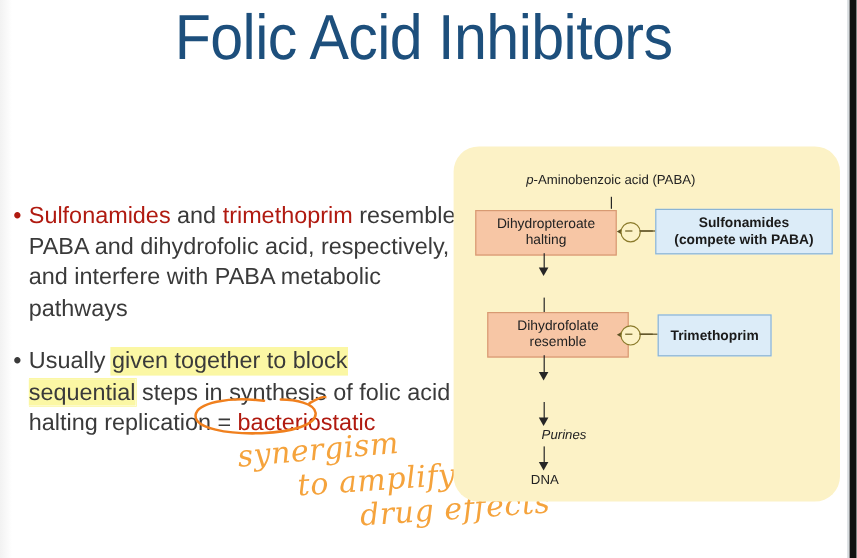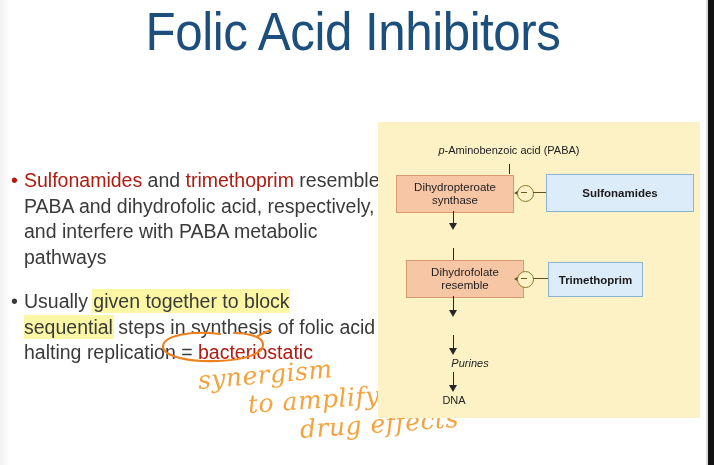--- a/index.html
+++ b/index.html
@@ -109,20 +109,21 @@
   #hw-3 { left: 300px; top: 415px; transform: rotate(-4deg); }
 
   
   #diagram {
     position: absolute;
     left: 378px;
     top: 122px;
     width: 322px;
     height: 296px;
     background: #fcf2c6;
+    border-radius: 21px;
   }
   .node-label {
     position: absolute;
     text-align: center;
     color: #222222;
     font-size: 11px;
     line-height: 13px;
     white-space: nowrap;
   }
   .arrow-v {
@@ -224,32 +225,33 @@
 
   <div id="diagram">
 
     <div class="node-label" style="left:36px; top:22px; width:190px;"><span class="ital">p</span><span>-Aminobenzoic acid (PABA)</span></div>
 
     <div class="arrow-v" style="left:131px; top:42px; height:10px;"></div>
 
     <div class="enzyme-box" style="left:18px; top:53px; width:116px; height:36px;text-align:center;">
       <div>
         <span>Dihydropteroate</span><br>
-        <span>synthase</span>
+        <span>halting</span>
       </div>
     </div>
 
     <div class="arrow-h" style="left:152px; top:70px; width:14px;"></div>
     <div class="arrow-head-left" style="left:136px; top:67px;"></div>
     <div class="inhibit-circle" style="left:139px; top:63px;"></div>
     <div class="arrow-h" style="left:155px; top:70px; width:14px;"></div>
 
     <div class="drug-box" style="left:168px; top:52px; width:146px; height:36px;">
       <div>
         <span>Sulfonamides</span><br>
+        <span>(compete with PABA)</span>
       </div>
     </div>
 
     <div class="arrow-v" style="left:75px; top:89px; height:14px;"></div>
     <div class="arrow-head-down" style="left:71px; top:101px;"></div>
 
 
     <div class="arrow-v" style="left:75px; top:126px; height:12px;"></div>
 
     <div class="enzyme-box" style="left:28px; top:138px; width:116px; height:36px;">

